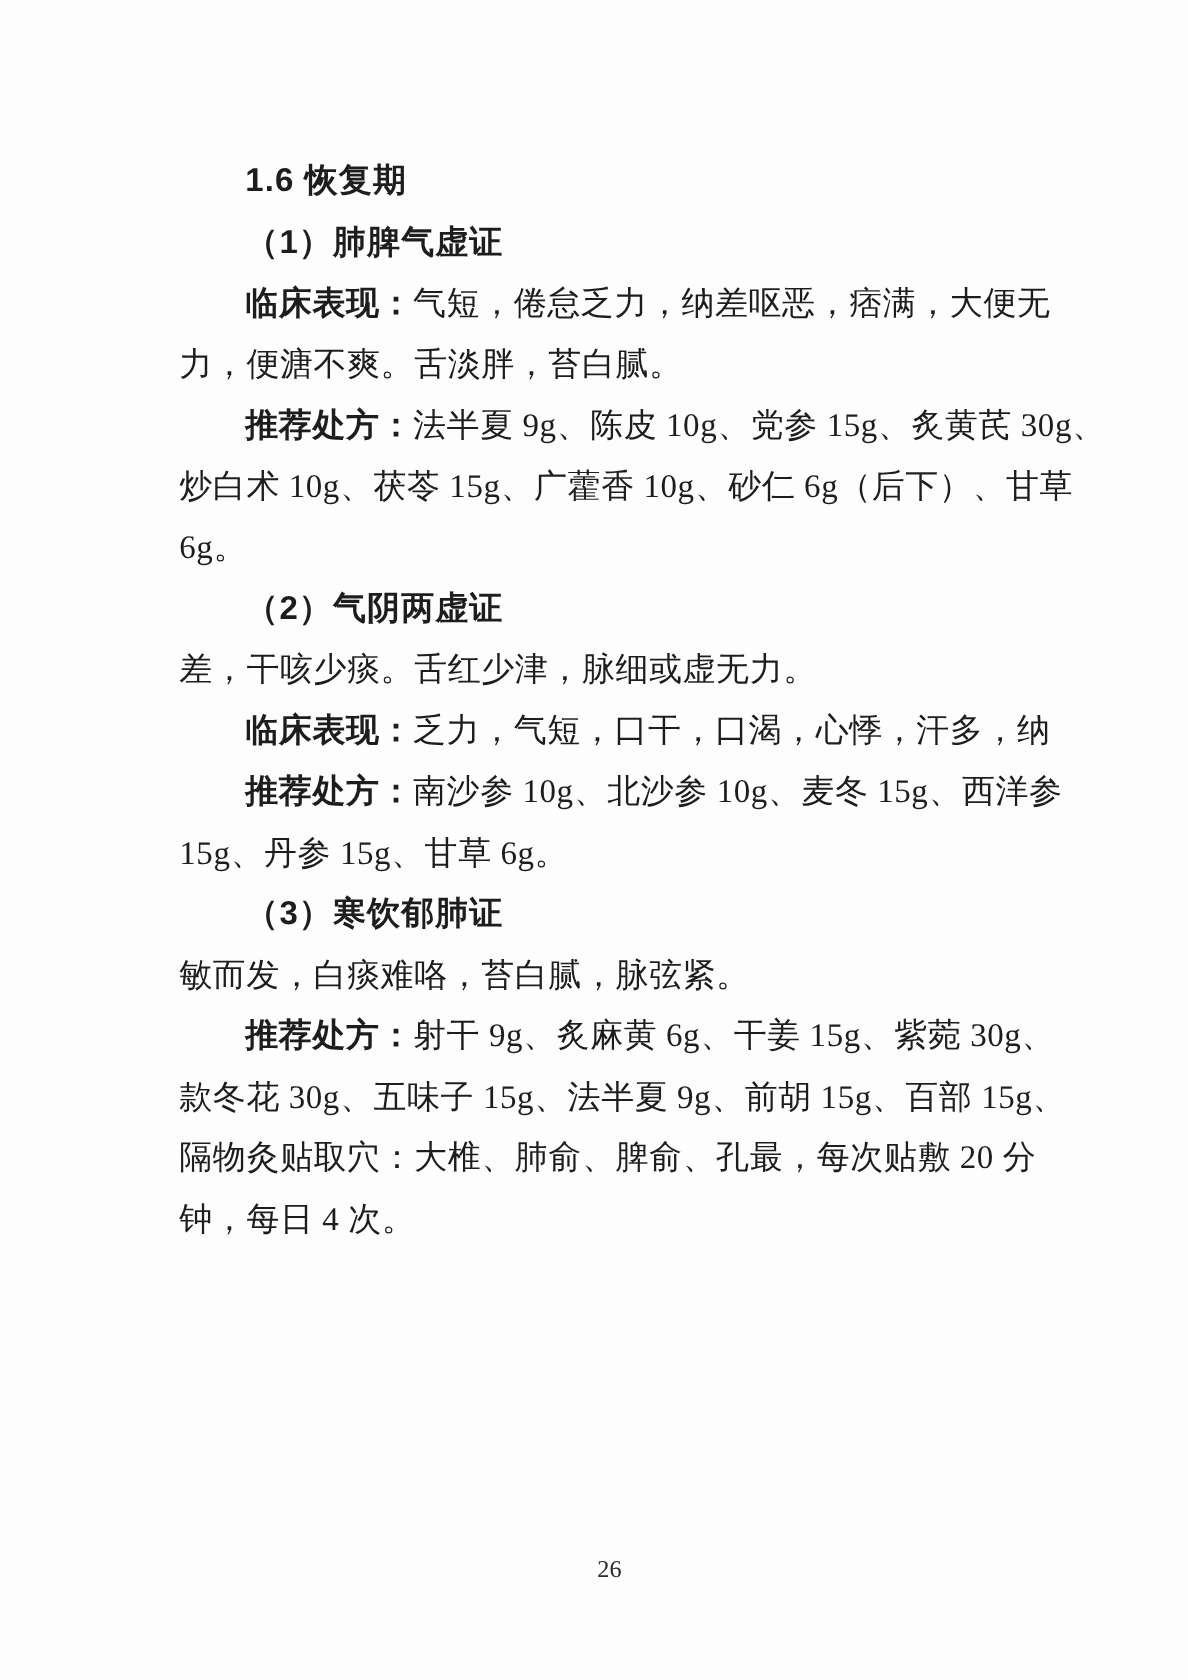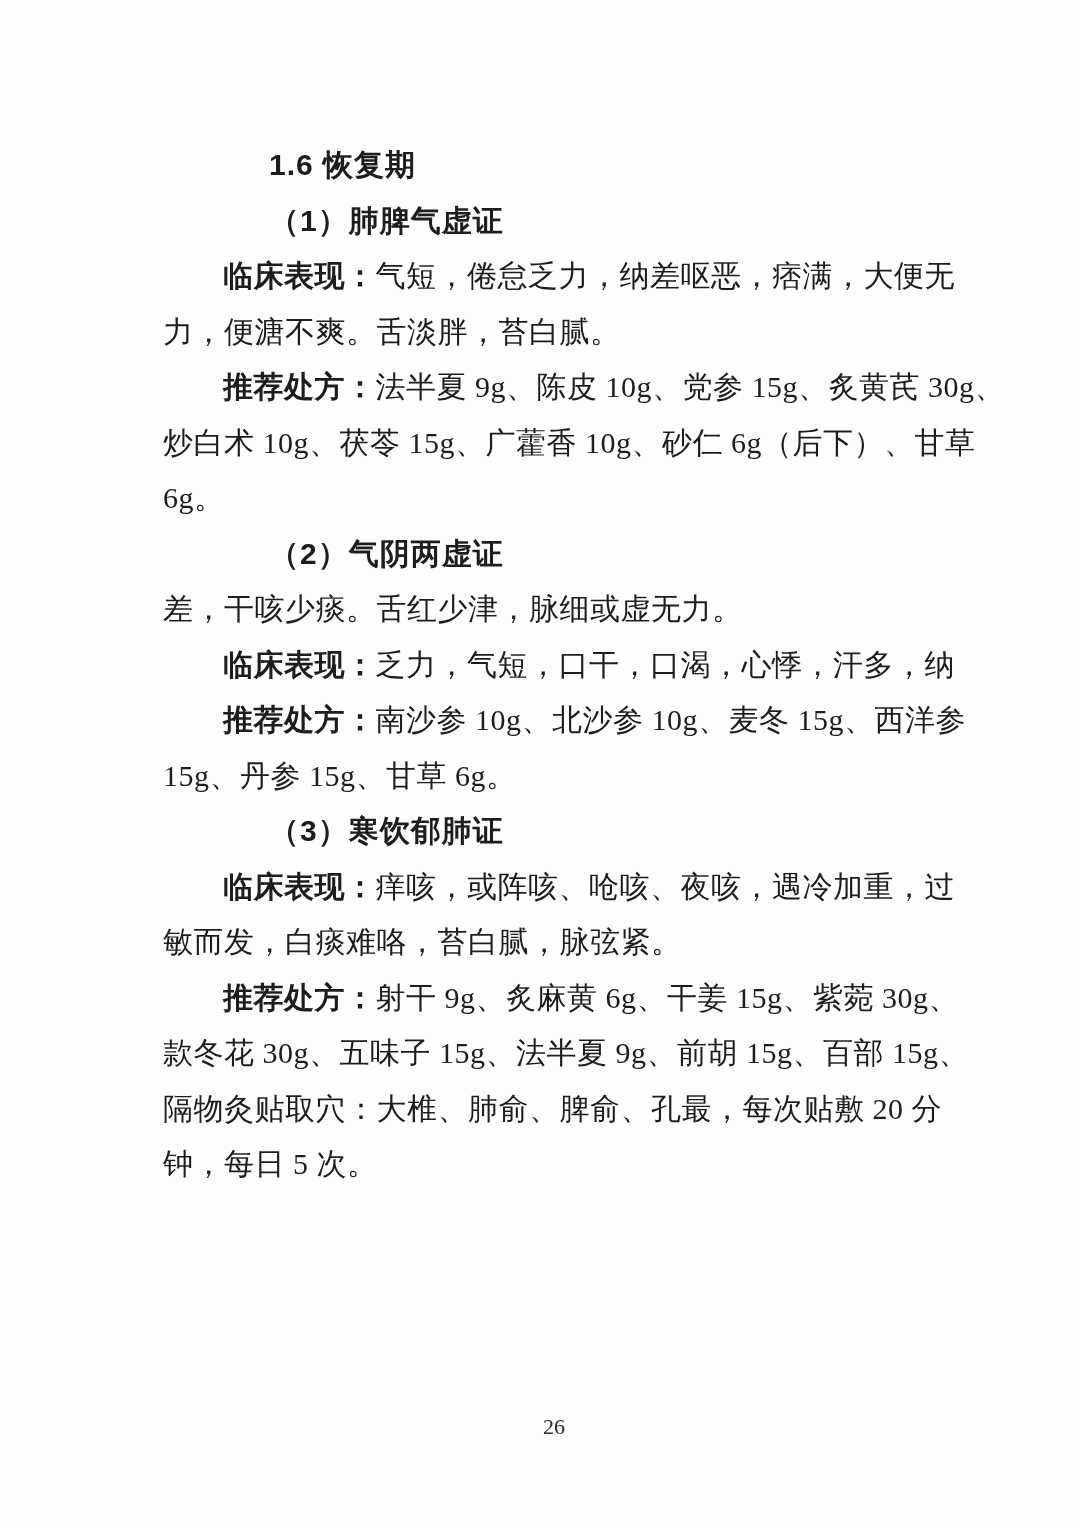--- a/index.html
+++ b/index.html
@@ -32,21 +32,21 @@
   .indent { padding-left: 60px; }
   .flush {
     text-align: justify;
     text-align-last: justify;
     text-justify: inter-character;
   }
   .b {
     font-weight: 700;
     font-family: "Liberation Sans", "DejaVu Sans", sans-serif;
   }
-  .heading .b { letter-spacing: 1px; margin-left: 46px; }
+  .heading .b { letter-spacing: 1px; }
   .pageno {
     position: absolute;
     top: 1412px; left: 14px;
     width: 100%;
     text-align: center;
     font-size: 22px;
     line-height: 30px;
     color: #2a2a2a;
   }
 </style>
@@ -70,25 +70,24 @@
     <div class="line indent heading"><span class="b">（2）气阴两虚证</span></div>
 
     <div class="line"><span>差，干咳少痰。舌红少津，脉细或虚无力。</span></div>
     <div class="line indent flush"><span class="b">临床表现：</span><span>乏力，气短，口干，口渴，心悸，汗多，纳</span></div>
 
     <div class="line indent flush"><span class="b">推荐处方：</span><span>南沙参 10g、北沙参 10g、麦冬 15g、西洋参</span></div>
     <div class="line"><span>15g、丹参 15g、甘草 6g。</span></div>
 
     <div class="line indent heading"><span class="b">（3）寒饮郁肺证</span></div>
 
-    <div class="line indent flush"><span class="b">临床表现：</span><span>痒咳，或阵咳、呛咳、夜咳，遇冷加重，过</span></div>
     <div class="line"><span>敏而发，白痰难咯，苔白腻，脉弦紧。</span></div>
 
     <div class="line indent flush"><span class="b">推荐处方：</span><span>射干 9g、炙麻黄 6g、干姜 15g、紫菀 30g、</span></div>
     <div class="line flush"><span>款冬花 30g、五味子 15g、法半夏 9g、前胡 15g、百部 15g、</span></div>
 
     <div class="line flush"><span>隔物灸贴取穴：大椎、肺俞、脾俞、孔最，每次贴敷 20 分</span></div>
-    <div class="line"><span>钟，每日 5 次。</span></div>
+    <div class="line"><span>钟，每日 4 次。</span></div>
 
   </main>
 
   <footer class="pageno"><span>26</span></footer>
 </div>
 
 </body></html>

